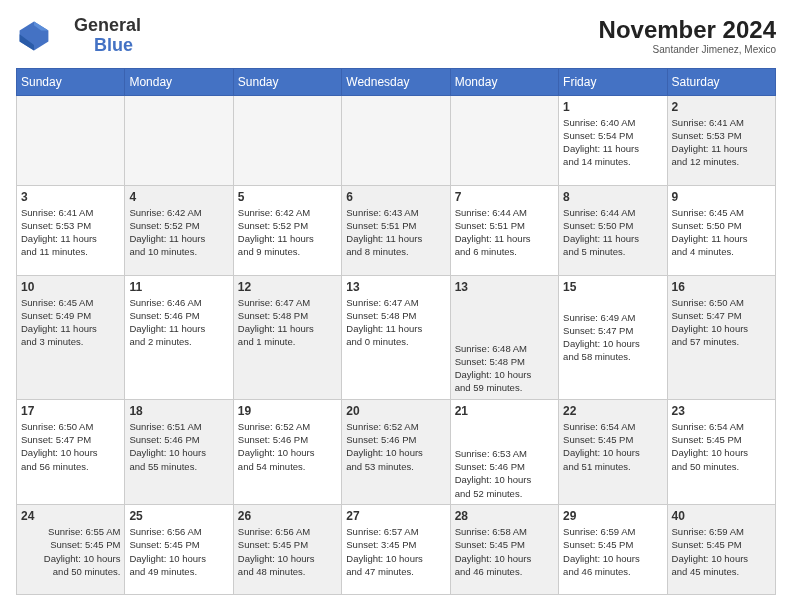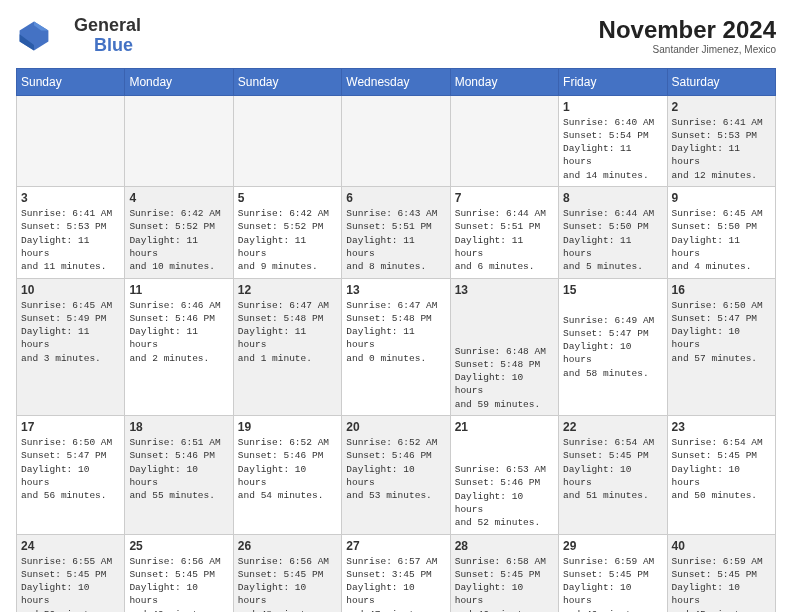--- a/index.html
+++ b/index.html
@@ -75,21 +75,20 @@
     }
     .day-num {
       font-size: 12px;
       font-weight: bold;
       margin-bottom: 2px;
     }
     .day-info {
       font-size: 9.5px;
       line-height: 1.4;
       color: #333;
-      font-family: Liberation Mono, monospace;
     }
   </style>
 </head>
 <body>
 
 <div class="header-area">
   <div class="logo">
     <svg class="logo-icon" viewBox="0 0 40 40">
       <polygon points="20,4 36,14 36,26 20,36 4,26 4,14" fill="#4472c4"></polygon>
       <polygon points="20,4 36,14 28,14 20,8" fill="#5b8dd9"></polygon>
@@ -289,21 +288,21 @@
           <div class="day-num">23</div>
           <div class="day-info" style="white-space: pre-line;">Sunrise: 6:54 AM
 Sunset: 5:45 PM
 Daylight: 10 hours
 and 50 minutes.</div>
         </td>
       </tr>
       <tr>
         <td class="shaded">
           <div class="day-num">24</div>
-          <div class="day-info" style="white-space: pre-line;">Sunrise: 6:55 AM
+          <div class="day-info" style="white-space: pre-line; text-align: right;">Sunrise: 6:55 AM
 Sunset: 5:45 PM
 Daylight: 10 hours
 and 50 minutes.</div>
         </td>
         <td>
           <div class="day-num">25</div>
           <div class="day-info" style="white-space: pre-line;">Sunrise: 6:56 AM
 Sunset: 5:45 PM
 Daylight: 10 hours
 and 49 minutes.</div>

